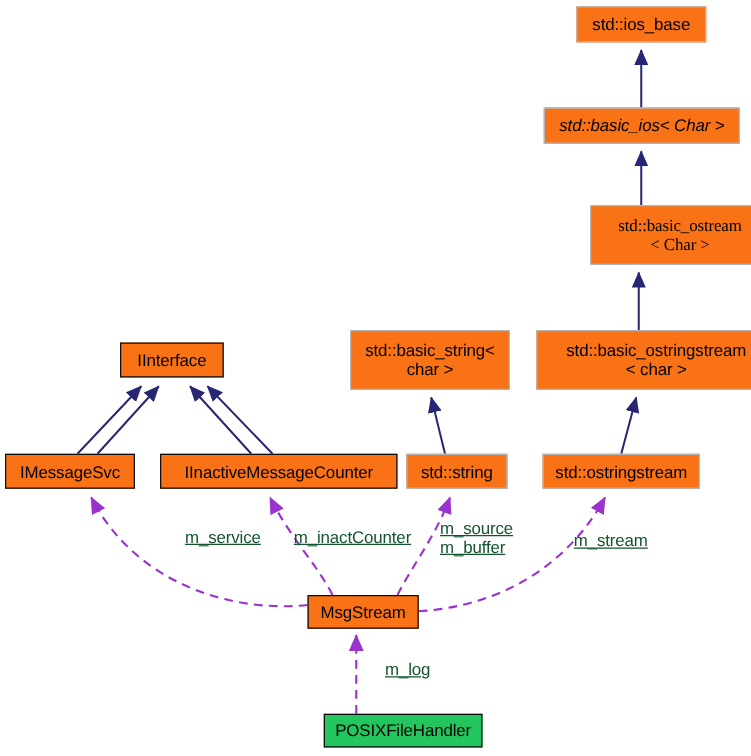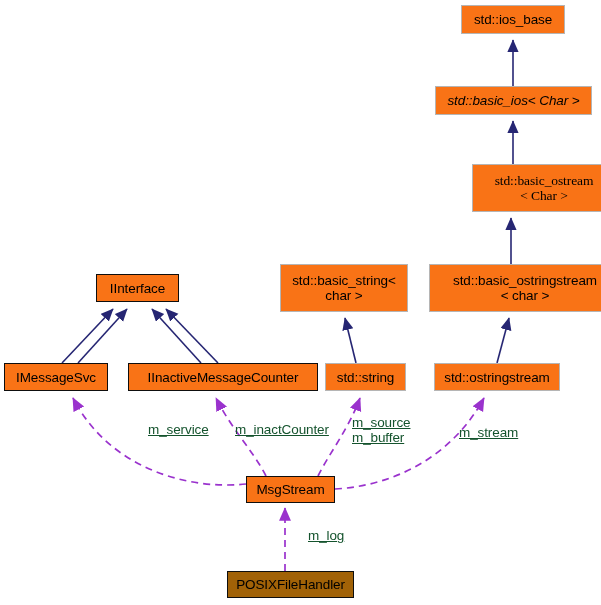--- a/index.html
+++ b/index.html
@@ -41,21 +41,22 @@
   .node.lib {
     border: 1px solid #b5b5b5;
   }
   
   .node.iface {
     border: 1.5px solid #0e0e0e;
   }
   
   .node.focus {
     border: 1.5px solid #0e0e0e;
-    background: #a16207;
+    background: #22c55e;
+    margin-left: 32px;
   }
   .edge-label {
     position: absolute;
     font-size: 13.5px;
     line-height: 15px;
     color: #14532d;
     white-space: pre-line;
     z-index: 6;
     letter-spacing: -0.1px;
     text-decoration: underline;

